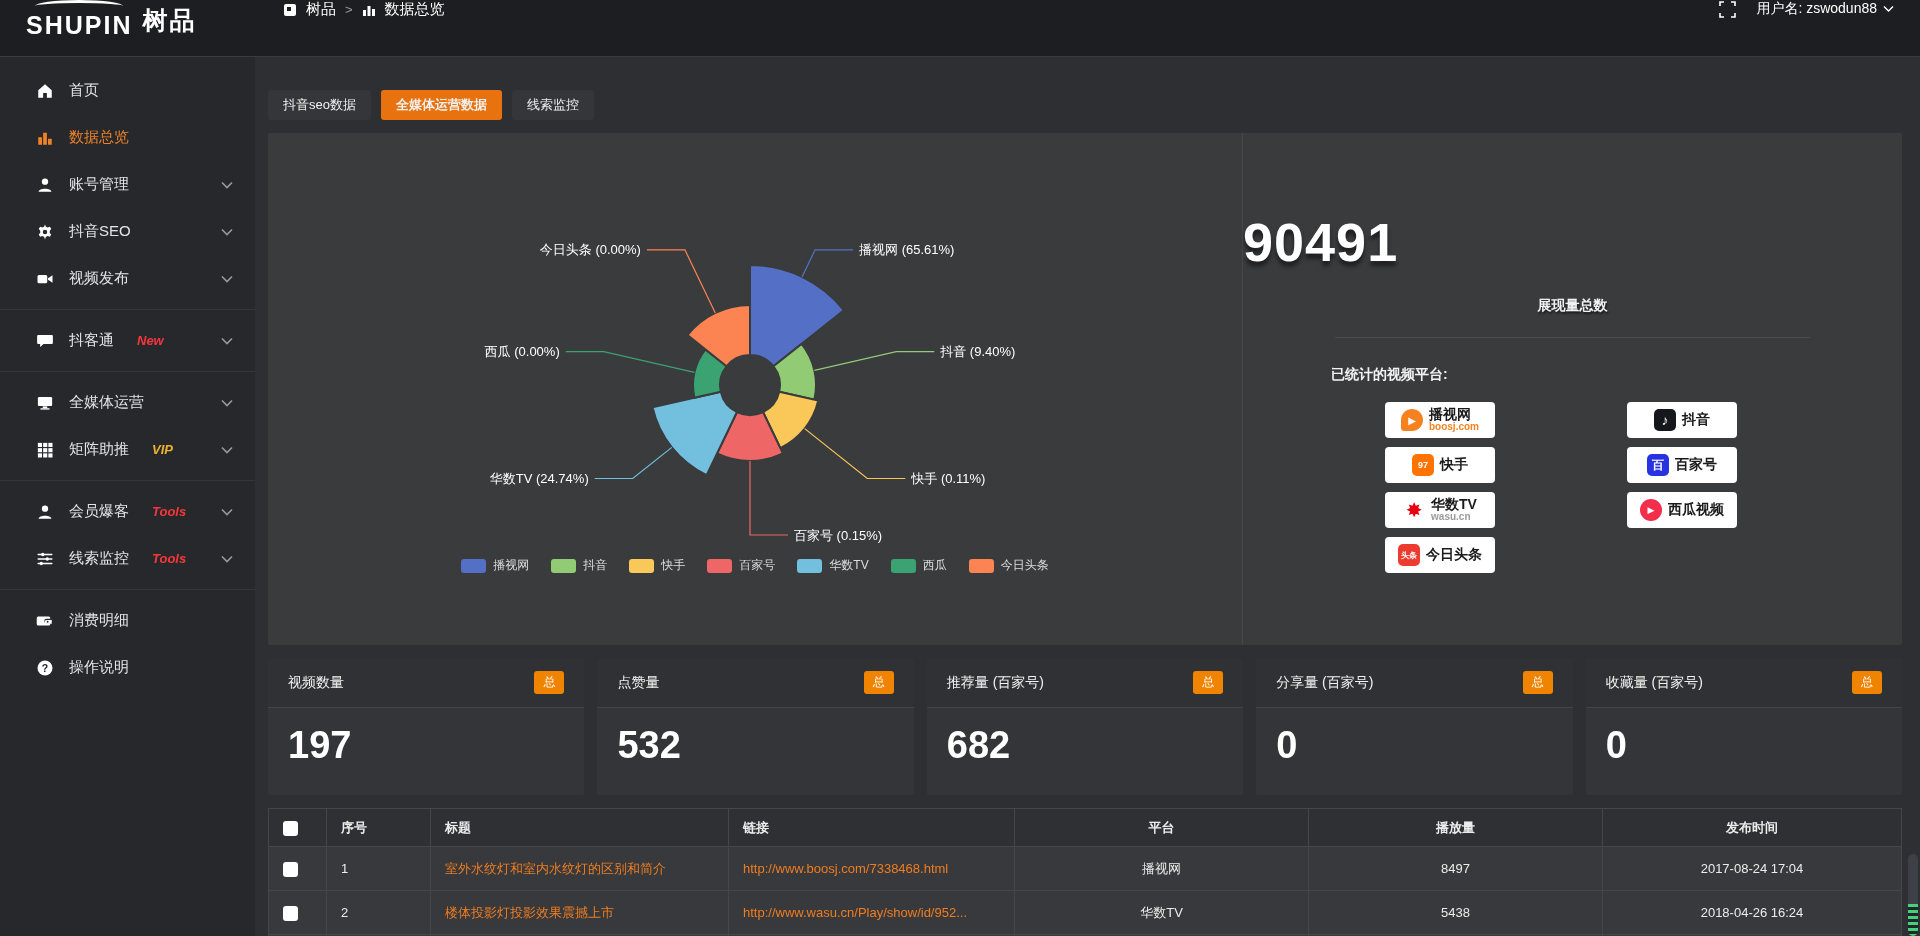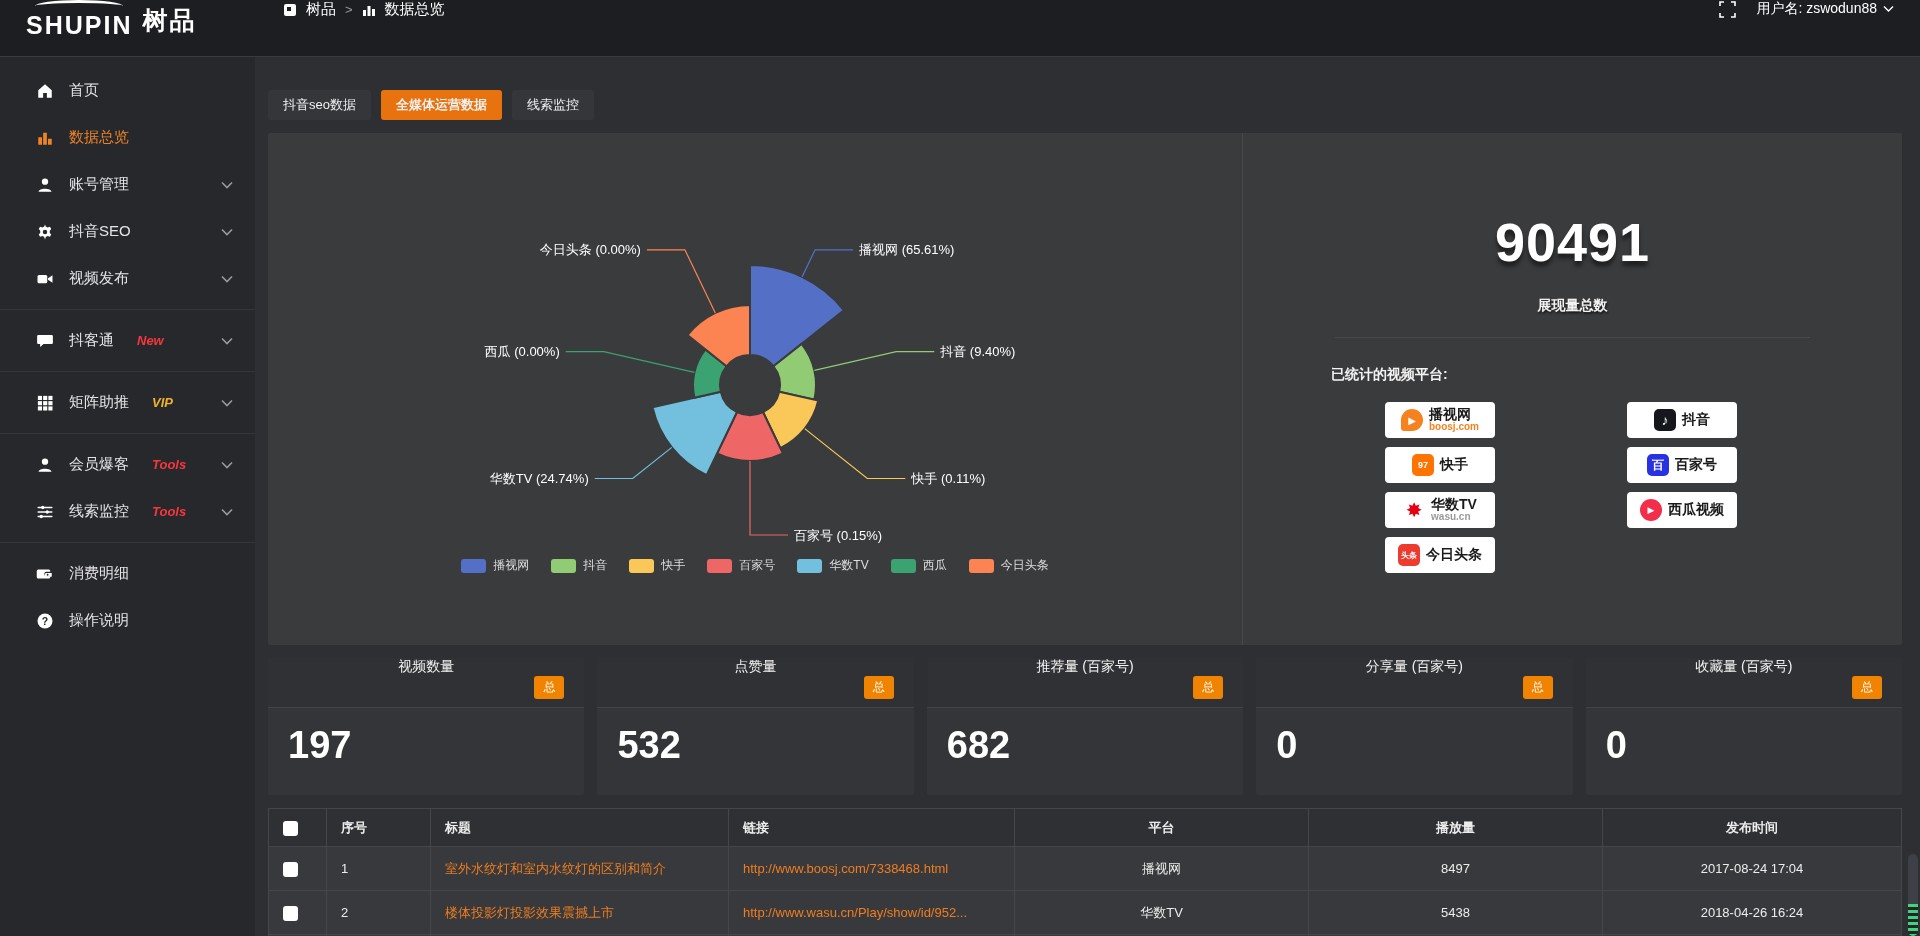--- a/index.html
+++ b/index.html
@@ -40,41 +40,41 @@
   
   .chart-panel { margin-top:13px; height:512px; background:#3a3b3d; border-radius:2px; display:flex; }
   .chart-left { flex:0 0 974px; position:relative; }
   .chart-left svg { position:absolute; inset:0; }
   .legend-row { position:absolute; left:0; right:0; top:424px; display:flex; justify-content:center; }
   .legend-item { display:flex; align-items:center; gap:7px; margin:0 11px; cursor:pointer; }
   .legend-swatch { width:25px; height:14px; border-radius:3px; }
   .legend-label { font-size:12px; color:#ddd; }
 
   .chart-right { flex:1; border-left:1px solid #47484b; padding-top:78px; }
-  .big-number { text-align:center; font-size:54px; font-weight:bold; color:#fff; letter-spacing:1px;
+  .big-number { text-align:left; font-size:54px; font-weight:bold; color:#fff; letter-spacing:1px;
                 text-shadow:0 5px 4px rgba(0,0,0,.5); }
   .big-label { text-align:center; font-size:14px; font-weight:bold; color:#f2f2f2; margin-top:24px;
                text-shadow:1px 2px 2px rgba(0,0,0,.6); }
   .right-divider { width:72%; margin:22px auto 0; border-top:1px solid #4a4b4e; }
   .platforms-title { margin:28px 0 0 88px; font-size:14px; font-weight:bold; color:#f2f2f2; }
   .platform-grid { margin:18px 0 0 142px; display:grid; grid-template-columns:110px 110px;
                    column-gap:132px; row-gap:9px; justify-content:start; }
   .pf-badge { background:#fff; border-radius:4px; height:36px; min-width:104px; display:flex;
               align-items:center; justify-content:center; gap:6px; padding:0 8px; }
   .pf-icon { width:22px; height:22px; border-radius:5px; display:flex; align-items:center;
              justify-content:center; color:#fff; font-weight:bold; flex:none; }
   .pf-texts { display:flex; flex-direction:column; line-height:1.05; }
   .pf-name { color:#1a1a1a; font-weight:bold; font-size:14px; white-space:nowrap; }
   .pf-sub { font-size:10px; font-weight:bold; }
 
   
   .cards-row { margin-top:13px; display:flex; gap:13px; }
   .card { flex:1; background:#343538; border-radius:2px; height:137px; }
   .card-header { height:50px; display:flex; align-items:center; padding:0 20px;
-                 border-bottom:1px solid #434447; background:#303134; border-radius:2px 2px 0 0;flex-direction:column; }
+                 border-bottom:1px solid #434447; background:#303134; border-radius:2px 2px 0 0; }
   .card-label { font-size:14px; color:#f2f2f2; }
   .card-badge { margin-left:auto; background:#f08300; color:#fff; font-size:12px;
                 padding:3px 9px; border-radius:3px; }
   .card-value { padding:16px 20px 0; font-size:38px; font-weight:bold; color:#fff; }
 
   
   .table-wrap { margin-top:13px; }
   table { width:100%; border-collapse:collapse; font-size:13px; background:#38393c; table-layout:fixed; }
   th, td { border:1px solid #45464a; }
   th { height:38px; background:#2f3034; color:#ececec; font-weight:bold; text-align:left; padding:0 14px; }
@@ -211,20 +211,35 @@
       </span>
       <span>抖客通</span>
       <span class="tag" style="color:#f5373c">New</span>
       <span class="chev icon">
         <svg width="12" height="8" viewBox="0 0 12 8" fill="none" stroke="currentColor" stroke-width="1.6">
           <path d="M1 1.5 L6 6.5 L11 1.5"></path>
         </svg>
       </span>
     </div>
     <div class="side-divider"></div>
+    <div class="side-item">
+      <span class="s-icon icon">
+        <svg width="18" height="18" viewBox="0 0 24 24" fill="currentColor">
+          <rect x="2.5" y="4" width="19" height="12" rx="1.5"></rect>
+          <rect x="9" y="16.5" width="6" height="2.5"></rect>
+          <rect x="6" y="19" width="12" height="1.8"></rect>
+        </svg>
+      </span>
+      <span>全媒体运营</span>
+      <span class="chev icon">
+        <svg width="12" height="8" viewBox="0 0 12 8" fill="none" stroke="currentColor" stroke-width="1.6">
+          <path d="M1 1.5 L6 6.5 L11 1.5"></path>
+        </svg>
+      </span>
+    </div>
     <div class="side-item">
       <span class="s-icon icon">
         <svg width="18" height="18" viewBox="0 0 24 24" fill="currentColor">
           <g>
             <rect x="2.5" y="2.5" width="5.5" height="5.5"></rect>
             <rect x="9.5" y="2.5" width="5.5" height="5.5"></rect>
             <rect x="16.5" y="2.5" width="5.5" height="5.5"></rect>
             <rect x="2.5" y="9.5" width="5.5" height="5.5"></rect>
             <rect x="9.5" y="9.5" width="5.5" height="5.5"></rect>
             <rect x="16.5" y="9.5" width="5.5" height="5.5"></rect>

